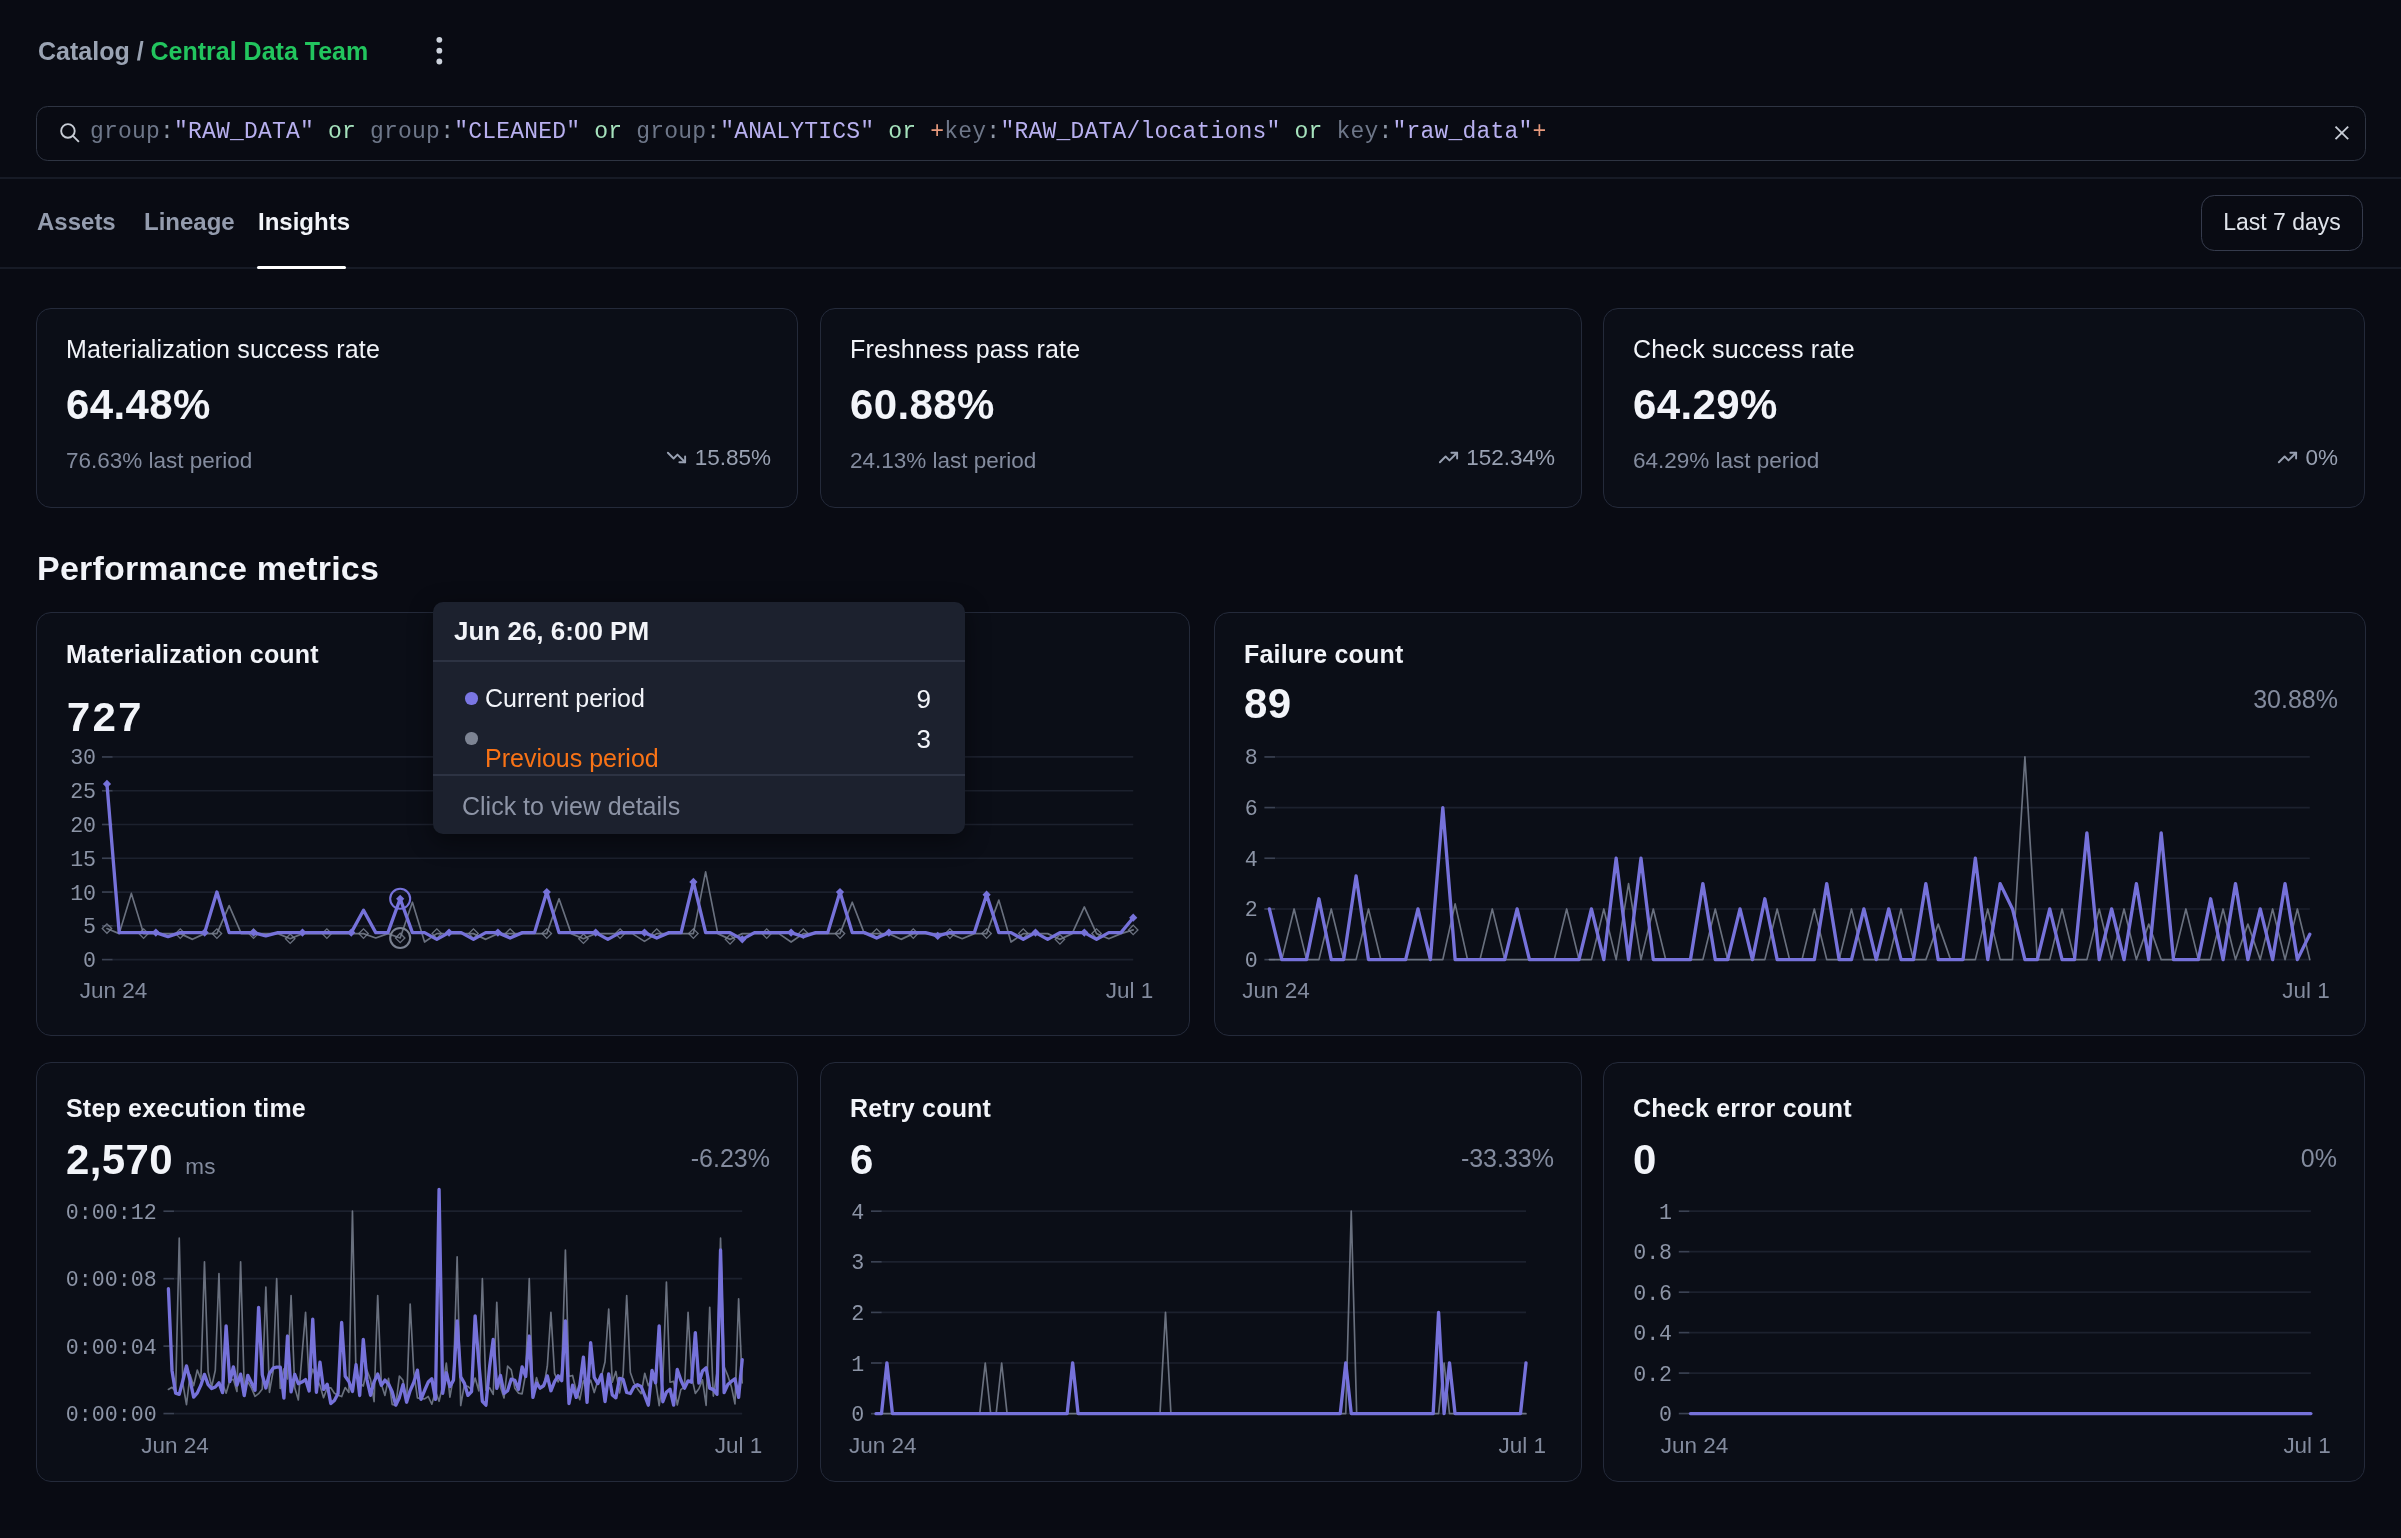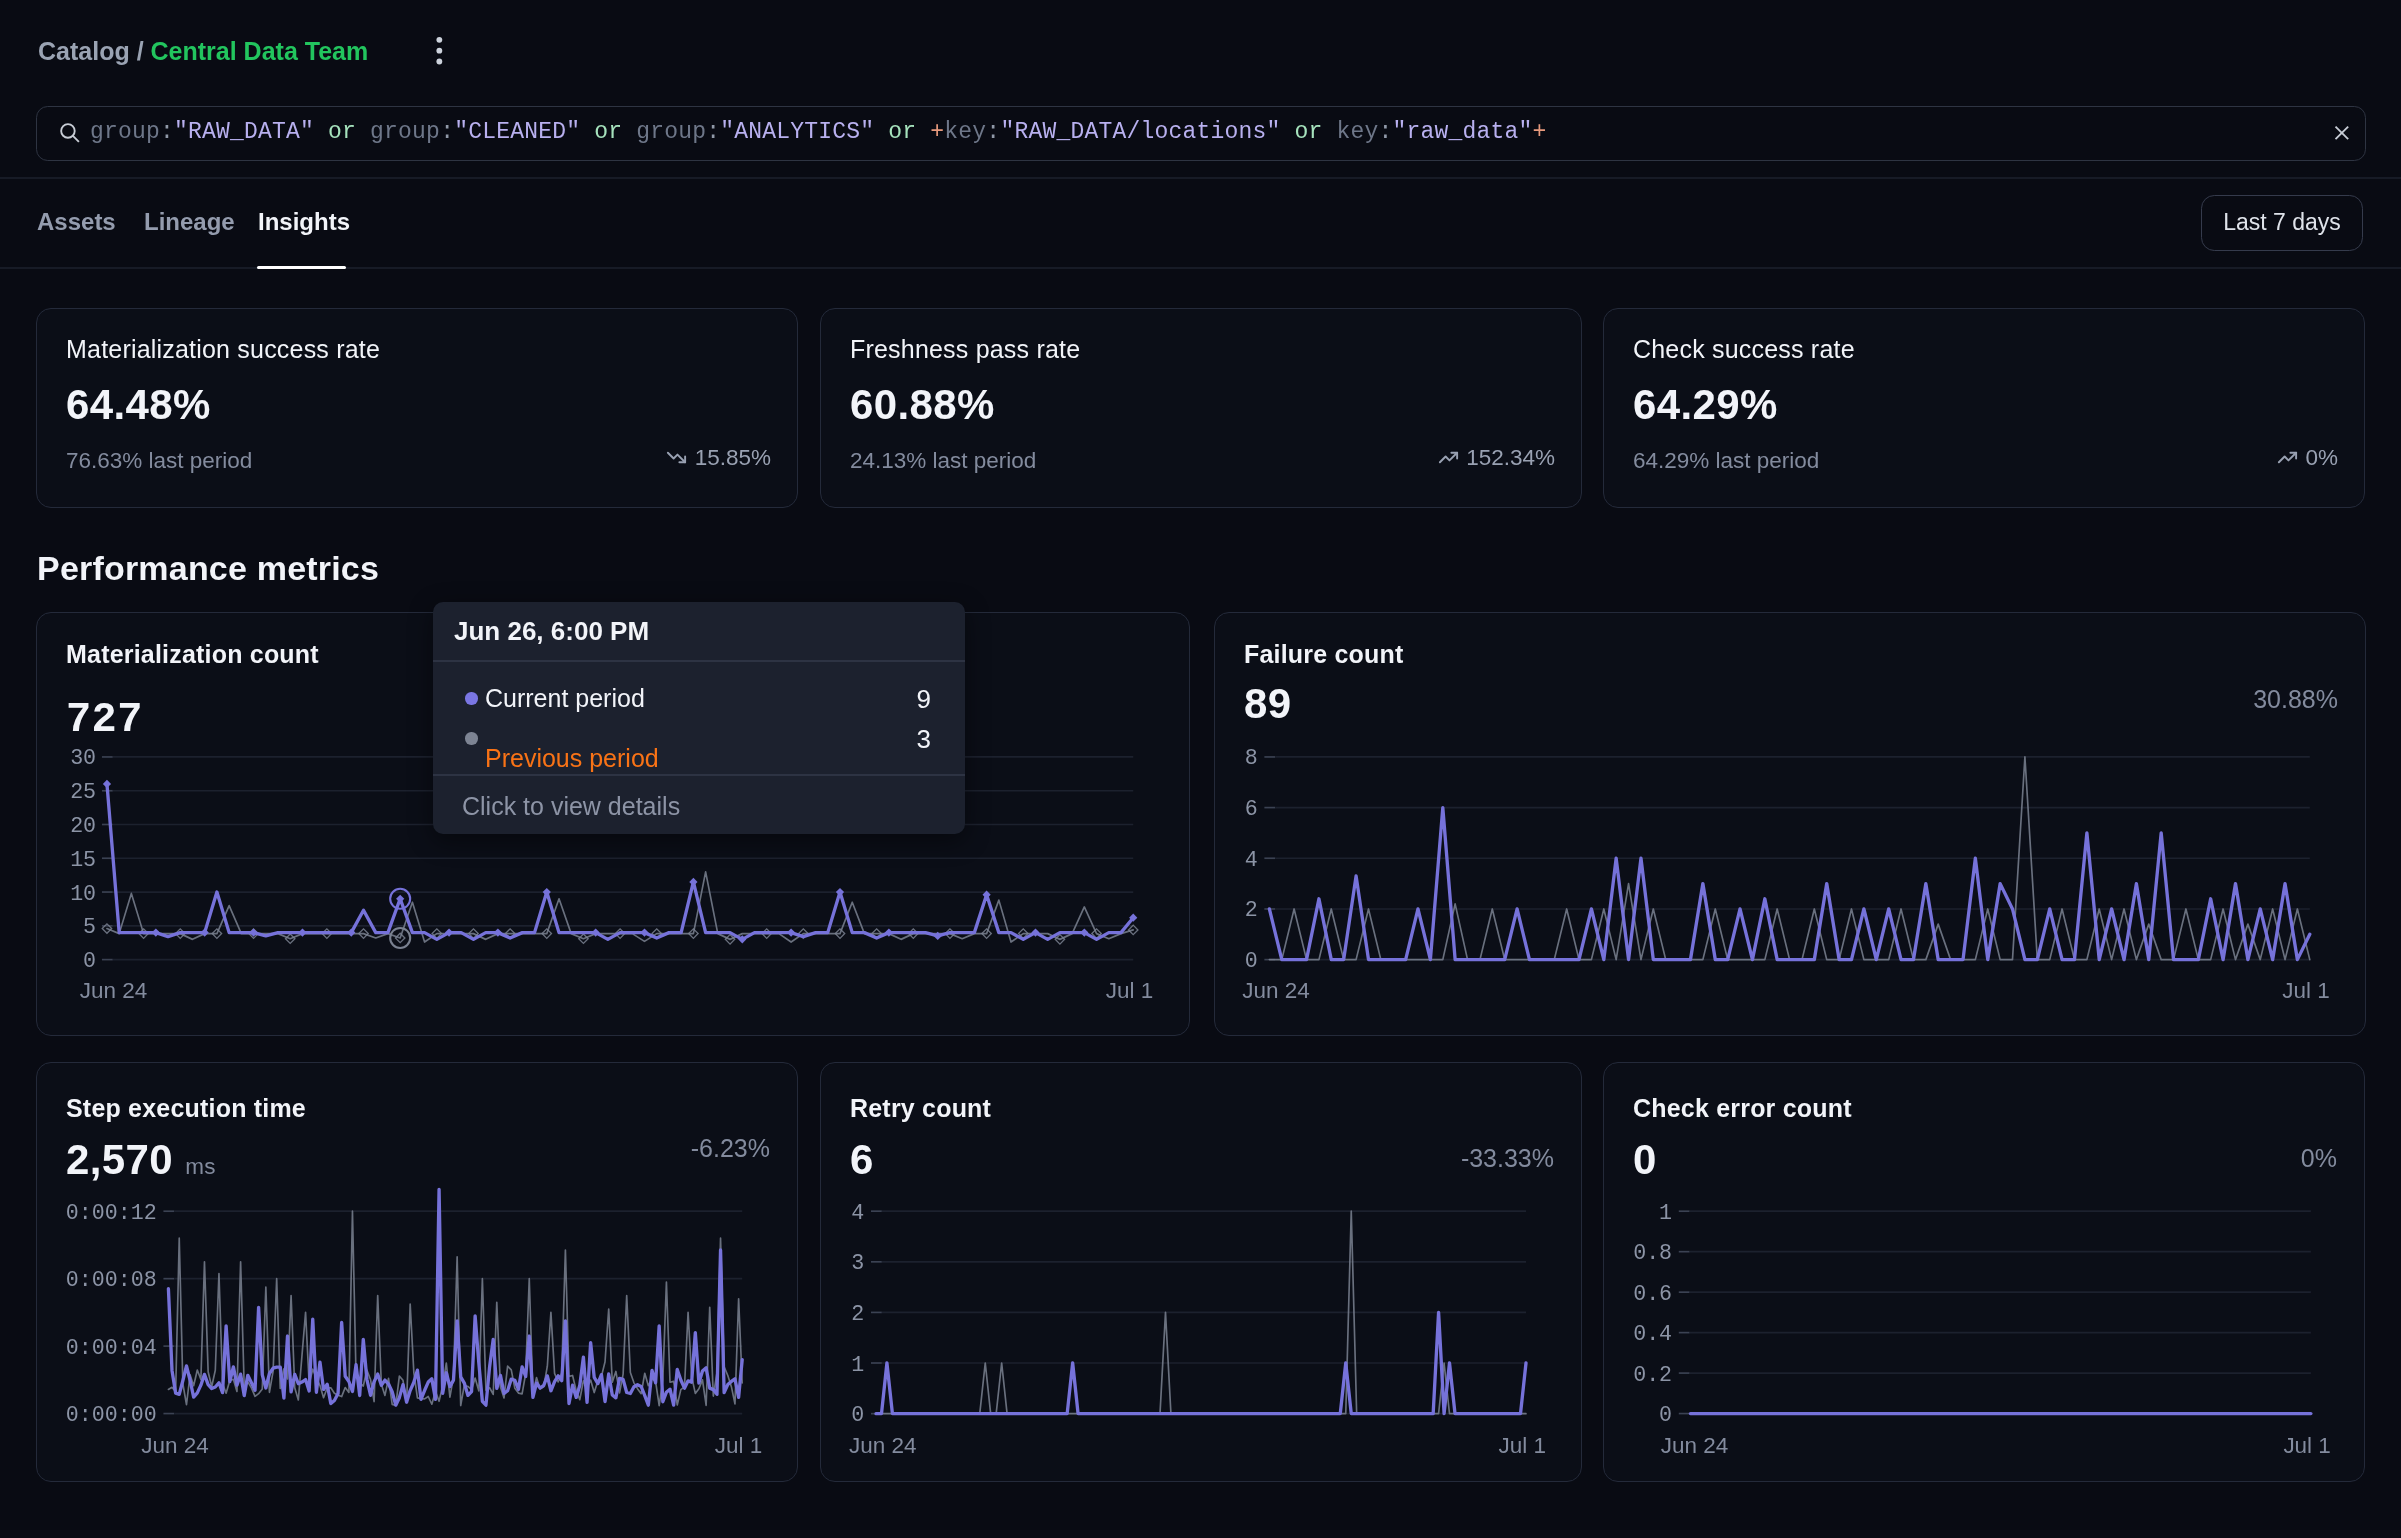--- a/index.html
+++ b/index.html
@@ -189,21 +189,21 @@
 <polyline points="66.0,356.5 80.9,417.3 95.7,417.3 110.6,417.3 125.5,344.3 140.3,417.3 155.2,417.3 170.1,316.9 185.0,417.3 199.8,417.3 214.7,417.3 229.6,417.3 244.4,356.5 259.3,417.3 274.2,234.8 289.0,417.3 303.9,417.3 318.8,417.3 333.6,417.3 348.5,417.3 363.4,356.5 378.2,417.3 393.1,417.3 408.0,417.3 422.9,417.3 437.7,417.3 452.6,356.5 467.5,417.3 482.3,295.6 497.2,417.3 512.1,295.6 526.9,417.3 541.8,417.3 556.7,417.3 571.5,417.3 586.4,326.1 601.3,417.3 616.2,417.3 631.0,356.5 645.9,417.3 660.8,344.3 675.6,417.3 690.5,417.3 705.4,417.3 720.2,417.3 735.1,326.1 750.0,417.3 764.8,417.3 779.7,356.5 794.6,417.3 809.5,356.5 824.3,417.3 839.2,417.3 854.1,326.1 868.9,417.3 883.8,417.3 898.7,417.3 913.5,295.6 928.4,417.3 943.3,326.1 958.1,356.5 973.0,417.3 987.9,417.3 1002.8,356.5 1017.6,417.3 1032.5,417.3 1047.4,265.2 1062.2,417.3 1077.1,356.5 1092.0,417.3 1106.8,326.1 1121.7,417.3 1136.6,265.2 1151.4,417.3 1166.3,417.3 1181.2,417.3 1196.0,344.3 1210.9,417.3 1225.8,326.1 1240.7,417.3 1255.5,356.5 1270.4,417.3 1285.3,326.1 1300.1,417.3 1315.0,386.9" fill="none" stroke="#7672da" stroke-width="4" stroke-linejoin="round" stroke-linecap="round"></polyline>
 <text x="74" y="464" text-anchor="middle" font-family="Liberation Sans, sans-serif" font-size="27" fill="#838b9e">Jun 24</text>
 <text x="1339" y="464" text-anchor="end" font-family="Liberation Sans, sans-serif" font-size="27" fill="#838b9e">Jul 1</text>
     </svg>
 </div>
 
 <div class="card" style="left:36px; top:1062px; width:762px; height:420px;"></div>
 <div class="abs" style="left:36px; top:1062px; width:762px; height:420px;">
   <div class="ctitle" style="top:32px;">Step execution time</div>
   <div class="bigval" style="top:74px;">2,570 <span style="font-size:22.5px; font-weight:normal; color:#838b9e;">ms</span></div>
-  <div class="pct" style="top:72px;margin-left:40px;">-6.23%</div>
+  <div class="pct" style="top:82px;margin-left:40px;">-6.23%</div>
   <svg class="chart" width="762" height="420" viewBox="0 0 915 504">
       <line x1="153" y1="422.0" x2="166" y2="422.0" stroke="#3b4253" stroke-width="2"></line>
 <line x1="166" y1="422.0" x2="848" y2="422.0" stroke="#1c212e" stroke-width="2"></line>
 <text x="145" y="431.0" text-anchor="end" font-family="Liberation Mono, monospace" font-size="26" fill="#8c94a6">0:00:00</text>
 <line x1="153" y1="341.0" x2="166" y2="341.0" stroke="#3b4253" stroke-width="2"></line>
 <line x1="166" y1="341.0" x2="848" y2="341.0" stroke="#1c212e" stroke-width="2"></line>
 <text x="145" y="350.0" text-anchor="end" font-family="Liberation Mono, monospace" font-size="26" fill="#8c94a6">0:00:04</text>
 <line x1="153" y1="260.0" x2="166" y2="260.0" stroke="#3b4253" stroke-width="2"></line>
 <line x1="166" y1="260.0" x2="848" y2="260.0" stroke="#1c212e" stroke-width="2"></line>
 <text x="145" y="269.0" text-anchor="end" font-family="Liberation Mono, monospace" font-size="26" fill="#8c94a6">0:00:08</text>

